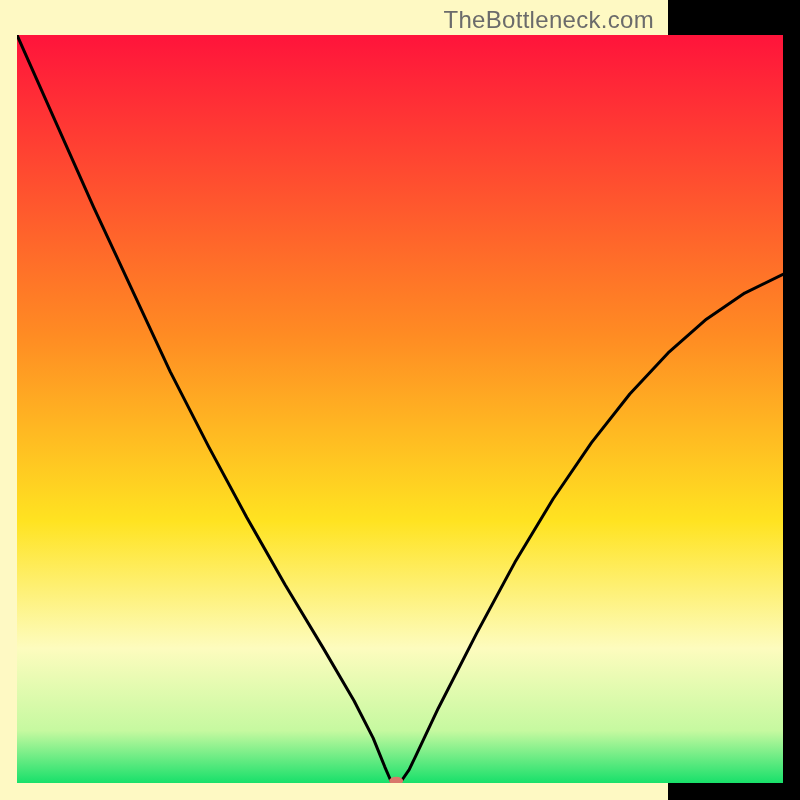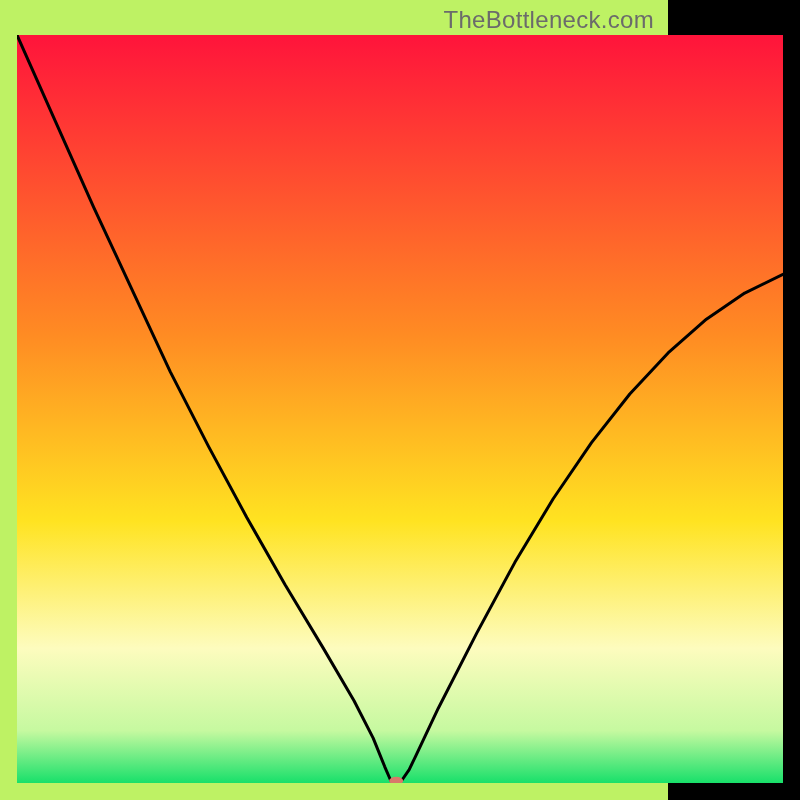--- a/index.html
+++ b/index.html
@@ -8,21 +8,21 @@
     width: 800px;
     height: 800px;
     background: #000;
     font-family: Arial, Helvetica, sans-serif;
     overflow: hidden;
   }
   .frame {
     position: relative;
     width: 668px;
     height: 800px;
-    background: #bef264;
+    background: #fef9c3;
   }
   .watermark {
     position: absolute;
     top: 6px;
     right: 14px;
     color: #6b6b6b;
     font-size: 24px;
     font-weight: 500;
     letter-spacing: 0.3px;
     user-select: none;

